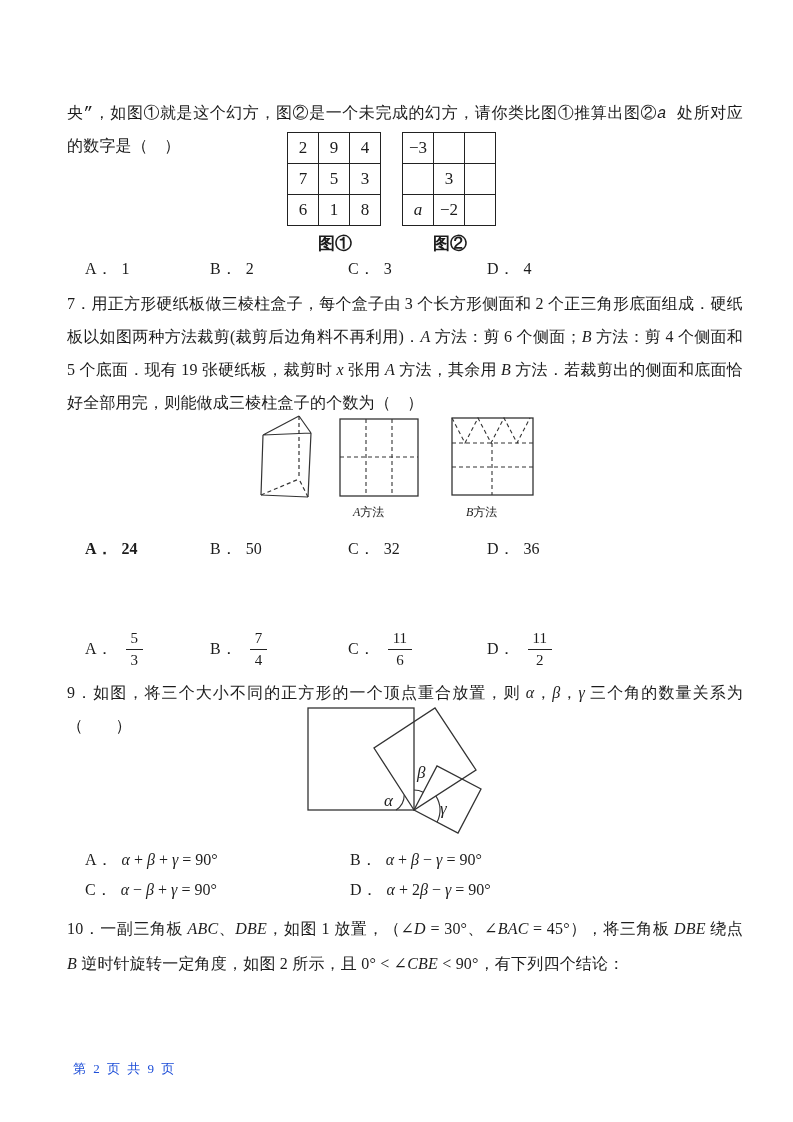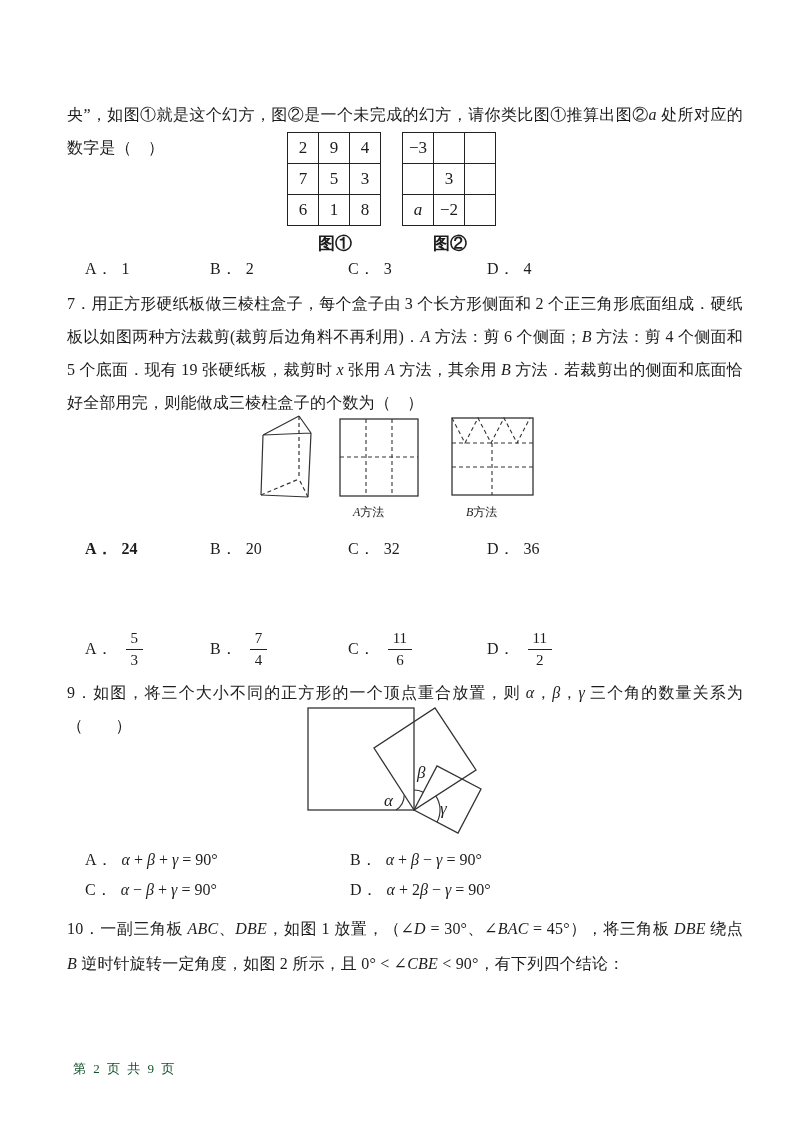--- a/index.html
+++ b/index.html
@@ -31,30 +31,30 @@
   .frac .den{display:block;padding-top:1px;}
   table.magic{border-collapse:collapse;position:absolute;}
   table.magic td{
     width:30px;height:30px;
     border:1.3px solid #222;
     text-align:center;vertical-align:middle;
     font-size:17px;padding:0;
   }
   .figcap{font-size:17px;text-align:center;font-weight:bold;}
   .figlabel{font-size:12px;}
-  .footer{font-size:13px;letter-spacing:2px;color:#14532d;}
+  .footer{font-size:13px;letter-spacing:2px;color:#1d4ed8;}
   svg{display:block;}
   svg text{font-family:"Liberation Serif","DejaVu Serif",serif;font-style:italic;font-size:17px;fill:#222;stroke:none;}
 </style>
 </head>
 <body>
 
 <div class="page">
 
-  <div class="abs para" style="top:98px;">央”，如图①就是这个幻方，图②是一个未完成的幻方，请你类比图①推算出图②<i>a</i> 处所对应的数字是（　）</div>
+  <div class="abs para" style="top:98px;font-family:Liberation Mono, monospace;">央”，如图①就是这个幻方，图②是一个未完成的幻方，请你类比图①推算出图②<i>a</i> 处所对应的数字是（　）</div>
 
   <table class="magic" style="left:287px;top:132px;">
     <tbody>
         <tr>
       <td>2</td>
       <td>9</td>
       <td>4</td>
     </tr>
     <tr>
       <td>7</td>
@@ -109,21 +109,21 @@
     </g>
     <g stroke="#333" fill="none" stroke-width="1.3">
       <rect x="212" y="16" width="81" height="77"></rect>
       <path stroke-width="1.1" stroke-dasharray="4 3" d="M212,41 H293 M212,65 H293 M252,41 V93 M212,16 L225,41 L238,16 L251,41 L264,16 L277,41 L290,16"></path>
     </g>
   </svg>
   <div class="abs figlabel" style="left:353px;top:504px;"><i>A</i>方法</div>
   <div class="abs figlabel" style="left:466px;top:504px;"><i>B</i>方法</div>
 
   <div class="abs opt" style="left:85px;top:539px;font-weight:bold;"><span class="olabel">A．</span><span>24</span></div>
-  <div class="abs opt" style="left:210px;top:539px;"><span class="olabel">B．</span><span>20</span></div>
+  <div class="abs opt" style="left:210px;top:539px;"><span class="olabel">B．</span><span>50</span></div>
   <div class="abs opt" style="left:348px;top:539px;"><span class="olabel">C．</span><span>32</span></div>
   <div class="abs opt" style="left:487px;top:539px;"><span class="olabel">D．</span><span>36</span></div>
 
 
   <div class="abs opt frow" style="left:85px;top:626px;">
     <span class="olabel">A．</span>
     <span class="frac">
         <span class="num">5</span>
         <span class="den">3</span>
       </span>

